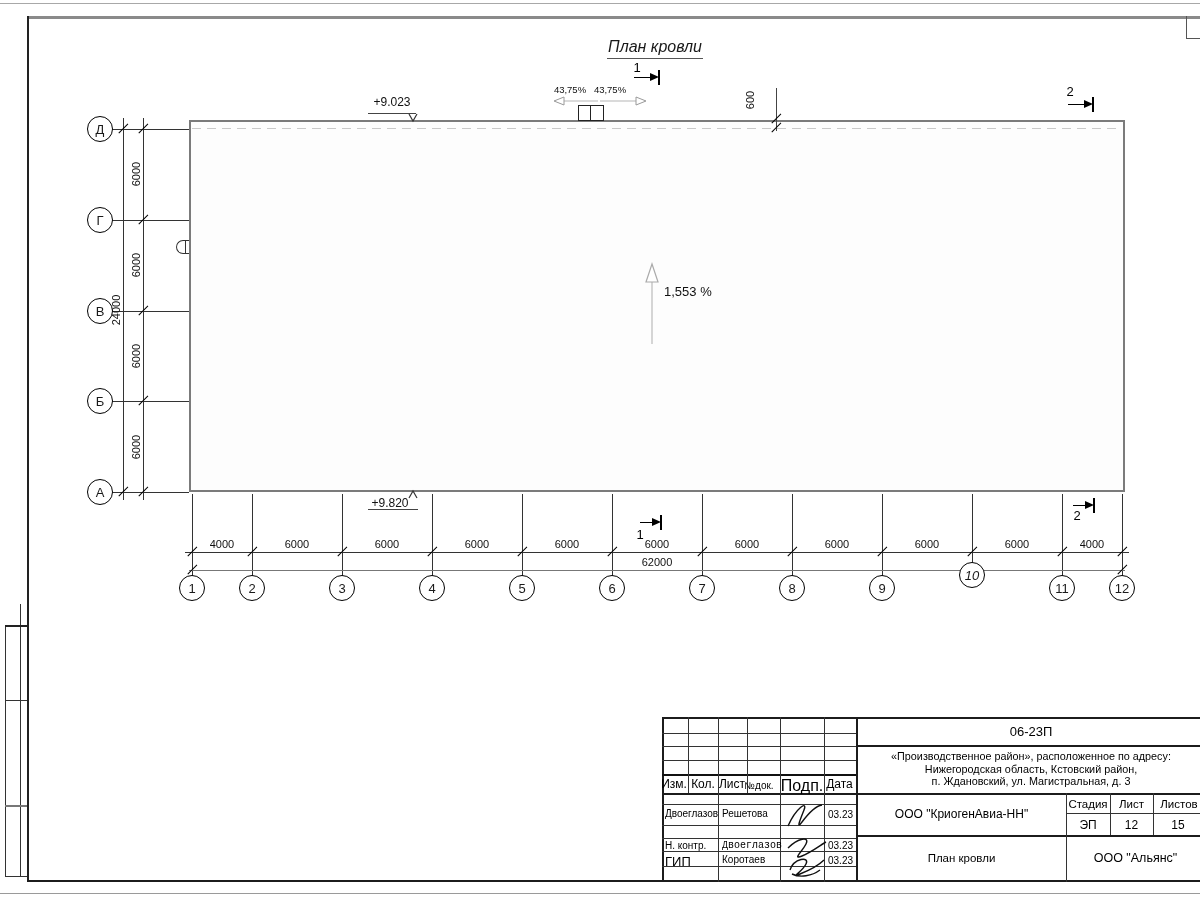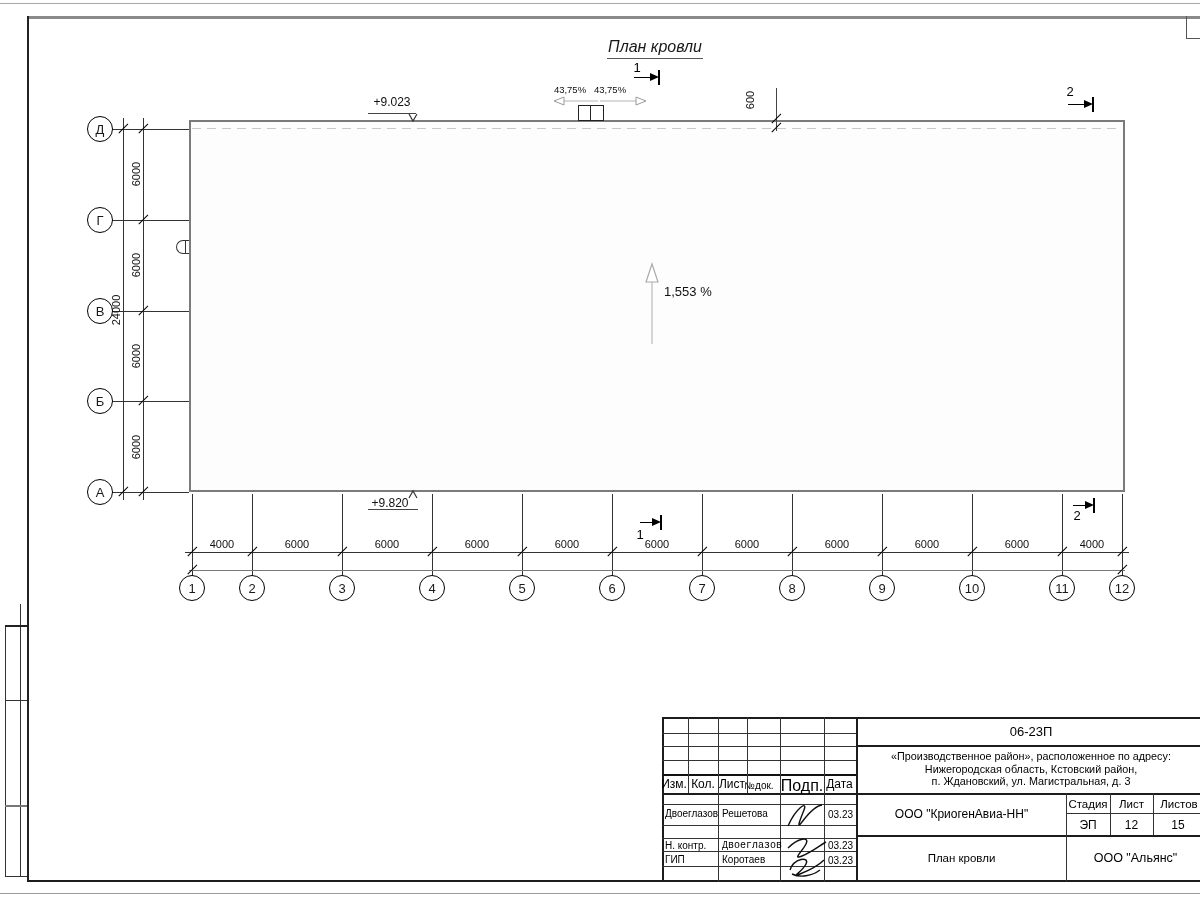--- a/index.html
+++ b/index.html
@@ -172,31 +172,32 @@
   <div class="dimt" style="left:252px;top:538px;width:90px;">6000</div>
   <div class="dimt" style="left:342px;top:538px;width:90px;">6000</div>
   <div class="dimt" style="left:432px;top:538px;width:90px;">6000</div>
   <div class="dimt" style="left:522px;top:538px;width:90px;">6000</div>
   <div class="dimt" style="left:612px;top:538px;width:90px;">6000</div>
   <div class="dimt" style="left:702px;top:538px;width:90px;">6000</div>
   <div class="dimt" style="left:792px;top:538px;width:90px;">6000</div>
   <div class="dimt" style="left:882px;top:538px;width:90px;">6000</div>
   <div class="dimt" style="left:972px;top:538px;width:90px;">6000</div>
   <div class="dimt" style="left:1062px;top:538px;width:60px;">4000</div>
+  <div class="dimt" style="left:192px;top:556px;width:930px;">62000</div>
 
   <div class="bub" style="left:179px;top:575px;">1</div>
   <div class="bub" style="left:239px;top:575px;">2</div>
   <div class="bub" style="left:329px;top:575px;">3</div>
   <div class="bub" style="left:419px;top:575px;">4</div>
   <div class="bub" style="left:509px;top:575px;">5</div>
   <div class="bub" style="left:599px;top:575px;">6</div>
   <div class="bub" style="left:689px;top:575px;">7</div>
   <div class="bub" style="left:779px;top:575px;">8</div>
   <div class="bub" style="left:869px;top:575px;">9</div>
-  <div class="bub" style="left:959px;top:575px;">10</div>
+  <div class="bub" style="left:959px;top:562px;font-style:italic;">10</div>
   <div class="bub" style="left:1049px;top:575px;">11</div>
   <div class="bub" style="left:1109px;top:575px;">12</div>
 
   <div class="hl2" style="left:662px;top:717px;width:543px;"></div>
   <div class="vl2" style="left:662px;top:717px;height:165px;"></div>
   <div class="vl2" style="left:856px;top:717px;height:165px;"></div>
   <div class="hl2" style="left:856px;top:745px;width:349px;"></div>
   <div class="hl2" style="left:662px;top:793px;width:543px;"></div>
   <div class="hl2" style="left:856px;top:835px;width:349px;"></div>
 
@@ -221,21 +222,21 @@
   <div class="tbt tbc" style="left:742px;top:780px;width:34px;font-size:10px;">№док.</div>
   <div class="tbt tbc" style="left:780px;top:777px;width:44px;font-size:16px;">Подп.</div>
   <div class="tbt tbc" style="left:822px;top:777px;width:35px;font-size:12px;">Дата</div>
 
   <div class="tbt" style="left:665px;top:808px;font-size:10px;">Двоеглазов</div>
   <div class="tbt" style="left:722px;top:808px;font-size:10px;">Решетова</div>
   <div class="tbt tbc" style="left:824px;top:809px;width:33px;font-size:10px;">03.23</div>
   <div class="tbt" style="left:665px;top:840px;font-size:10px;">Н. контр.</div>
   <div class="tbt" style="left:722px;top:840px;font-size:10px;font-family:Liberation Mono, monospace;">Двоеглазов</div>
   <div class="tbt tbc" style="left:824px;top:840px;width:33px;font-size:10px;">03.23</div>
-  <div class="tbt" style="left:665px;top:854px;font-size:10px;">ГИП</div>
+  <div class="tbt" style="left:665px;top:854px;font-size:13px;">ГИП</div>
   <div class="tbt" style="left:722px;top:854px;font-size:10px;">Коротаев</div>
   <div class="tbt tbc" style="left:824px;top:855px;width:33px;font-size:10px;">03.23</div>
 
   <svg class="abs" style="left:782px;top:796px;" width="44" height="36">
     <path d="M6,30 C14,12 26,4 22,14 C18,24 14,34 20,26 C26,18 34,10 40,9" fill="none" stroke="#111" stroke-width="1.4"></path>
   </svg>
   <svg class="abs" style="left:780px;top:834px;" width="52" height="46">
     <path d="M8,14 C18,4 30,2 26,10 C22,18 12,26 22,22 C32,18 42,10 46,8" fill="none" stroke="#111" stroke-width="1.4"></path>
     <path d="M10,36 C14,24 30,22 26,30 C22,38 10,44 20,40 C30,36 40,30 44,26 M12,40 C20,44 32,42 40,36" fill="none" stroke="#111" stroke-width="1.4"></path>
   </svg>

